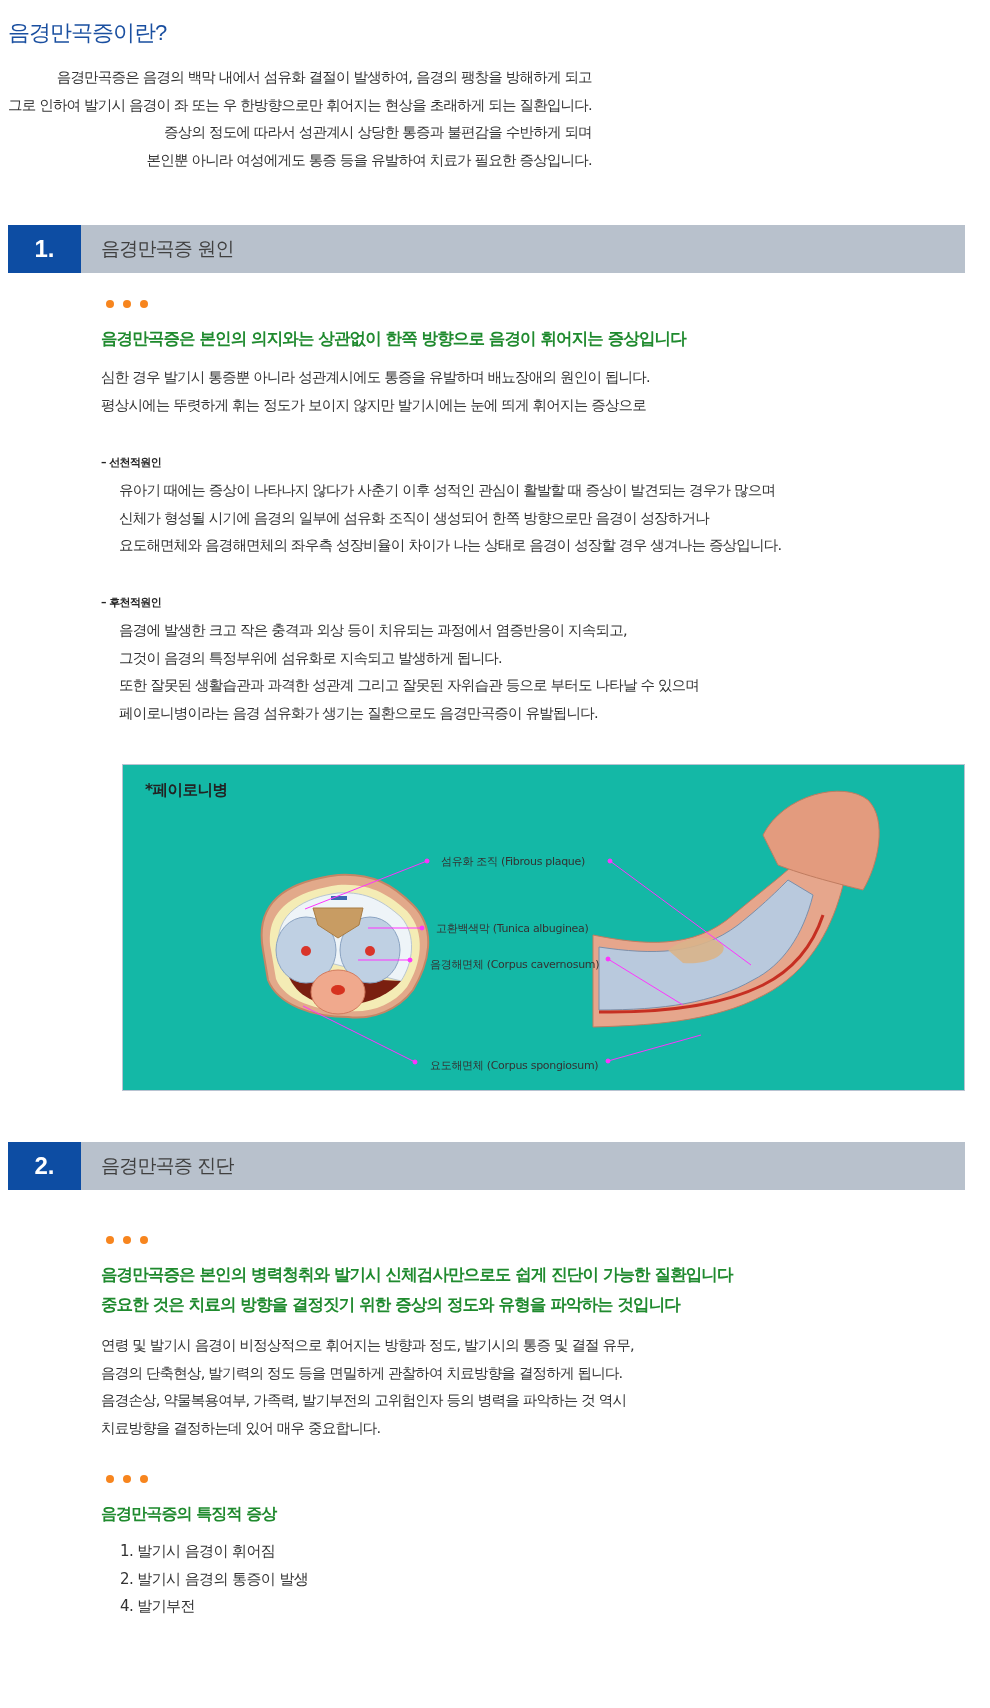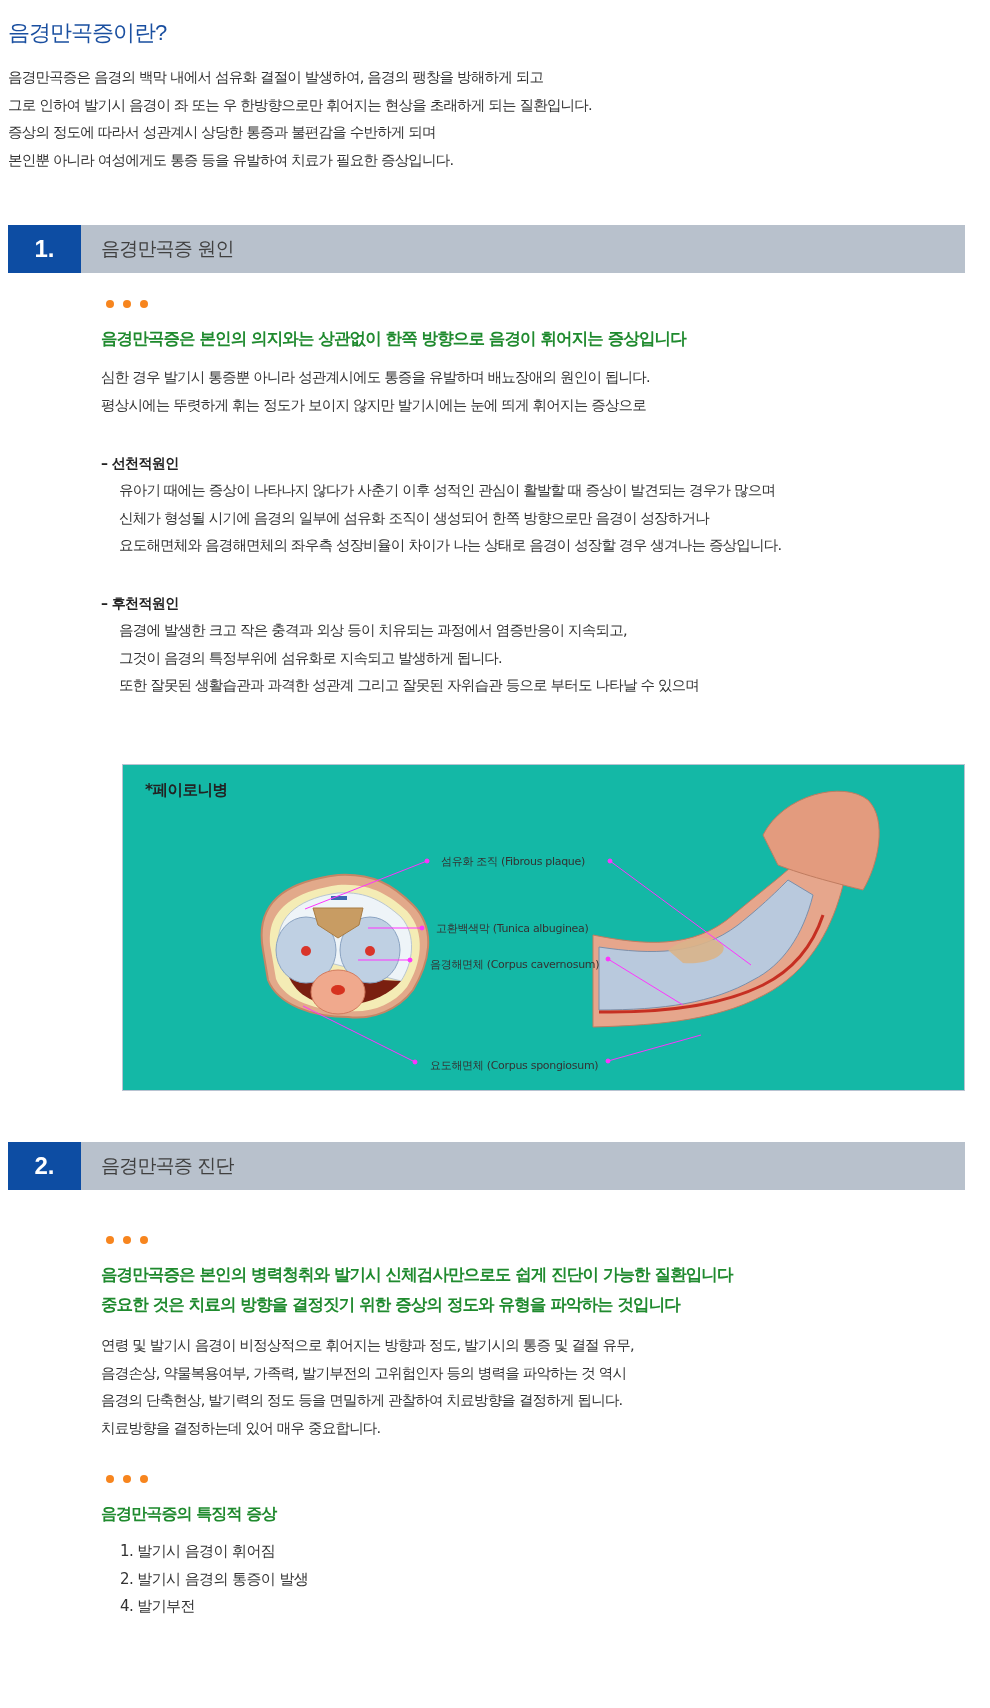--- a/index.html
+++ b/index.html
@@ -6,35 +6,35 @@
     body {
       width: 990px; height: 1708px; position: relative; overflow: hidden;
       font-family: "DejaVu Sans", "Liberation Sans", sans-serif;
       color: #333333;
     }
     .abs { position: absolute; }
     .page-title {
       left: 8px; top: 18px; font-size: 22px; color: #1a4fa0; letter-spacing: -1px;
       font-family: "Liberation Sans", "DejaVu Sans", sans-serif;
     }
-    .intro { left: 8px; top: 64px; }
+    .intro { left: 8px; top: 64px; text-align: right; }
     .line { font-size: 14.5px; line-height: 27.5px; letter-spacing: -0.8px; color: #333; white-space: nowrap; }
     .sec-header {
       left: 8px; width: 957px; height: 48px; background: #b8c1cc; display: flex; align-items: center;
     }
     .sec-num {
       width: 73px; height: 48px; background: #0d4da3; color: #fff; font-weight: bold;
       font-size: 24px; display: flex; align-items: center; justify-content: center;
       font-family: "Liberation Sans", sans-serif;
     }
     .sec-title { margin-left: 20px; font-size: 19px; color: #404040; letter-spacing: -0.8px; }
     .dots { display: flex; gap: 9px; }
     .dots span { width: 8px; height: 8px; border-radius: 50%; background: #f7851e; display: block; }
     .green-head { color: #1f8a2e; font-weight: bold; font-size: 16.5px; letter-spacing: -0.9px; white-space: nowrap; line-height: 30px; }
-    .sub-head { font-weight: bold; font-size: 14px; color: #222; letter-spacing: -0.6px; }
+    .sub-head { font-weight: bold; font-size: 11px; color: #222; letter-spacing: -0.6px; }
     .indent { padding-left: 18px; }
     .figure {
       left: 122px; top: 764px; width: 841px; height: 325px; border: 1px solid #b8c3d1; background: #14b8a6;
     }
     .fig-title { left: 22px; top: 15px; font-weight: bold; font-size: 15.5px; color: #222; letter-spacing: -0.5px; }
     .fig-label { font-size: 11px; color: #333; letter-spacing: -0.3px; white-space: nowrap; }
     .list-item { font-size: 15px; line-height: 27.5px; color: #333; letter-spacing: -0.6px; white-space: nowrap; }
   </style>
 </head>
 <body>
@@ -74,20 +74,21 @@
     <div class="line">요도해면체와 음경해면체의 좌우측 성장비율이 차이가 나는 상태로 음경이 성장할 경우 생겨나는 증상입니다.</div>
   </div>
 </div>
 
 <div class="abs" style="left:101px; top:591px;">
   <div class="sub-head" style="line-height:24px;">– 후천적원인</div>
   <div class="indent" style="margin-top:2px;">
     <div class="line">음경에 발생한 크고 작은 충격과 외상 등이 치유되는 과정에서 염증반응이 지속되고,</div>
     <div class="line">그것이 음경의 특정부위에 섬유화로 지속되고 발생하게 됩니다.</div>
     <div class="line">또한 잘못된 생활습관과 과격한 성관계 그리고 잘못된 자위습관 등으로 부터도 나타날 수 있으며</div>
+    <div class="line">페이로니병이라는 음경 섬유화가 생기는 질환으로도 음경만곡증이 유발됩니다.</div>
   </div>
 </div>
 
 <div class="abs figure">
   <div class="abs fig-title">*페이로니병</div>
 
   <svg class="abs" style="left:0; top:0;" width="841" height="325">
 
     <g>
       <path d="M140 185 C 130 130, 175 115, 215 110 C 250 108, 270 120, 290 140 C 315 165, 305 200, 290 225 C 275 245, 250 255, 225 252 C 190 252, 155 240, 145 215 Z" fill="#e2a98a" stroke="#c48666" stroke-width="2"></path>
@@ -147,22 +148,22 @@
   <span></span>
 </div>
 
 <div class="abs" style="left:101px; top:1260px;">
   <div class="green-head">음경만곡증은 본인의 병력청취와 발기시 신체검사만으로도 쉽게 진단이 가능한 질환입니다</div>
   <div class="green-head">중요한 것은 치료의 방향을 결정짓기 위한 증상의 정도와 유형을 파악하는 것입니다</div>
 </div>
 
 <div class="abs" style="left:101px; top:1332px;">
   <div class="line">연령 및 발기시 음경이 비정상적으로 휘어지는 방향과 정도, 발기시의 통증 및 결절 유무,</div>
+  <div class="line">음경의 단축현상, 발기력의 정도 등을 면밀하게 관찰하여 치료방향을 결정하게 됩니다.</div>
   <div class="line">음경손상, 약물복용여부, 가족력, 발기부전의 고위험인자 등의 병력을 파악하는 것 역시</div>
-  <div class="line">음경의 단축현상, 발기력의 정도 등을 면밀하게 관찰하여 치료방향을 결정하게 됩니다.</div>
   <div class="line">치료방향을 결정하는데 있어 매우 중요합니다.</div>
 </div>
 
 <div class="abs dots" style="left:106px; top:1475px;">
   <span></span>
   <span></span>
   <span></span>
 </div>
 
 <div class="abs green-head" style="left:101px; top:1499px; font-size:16px;">음경만곡증의 특징적 증상</div>

